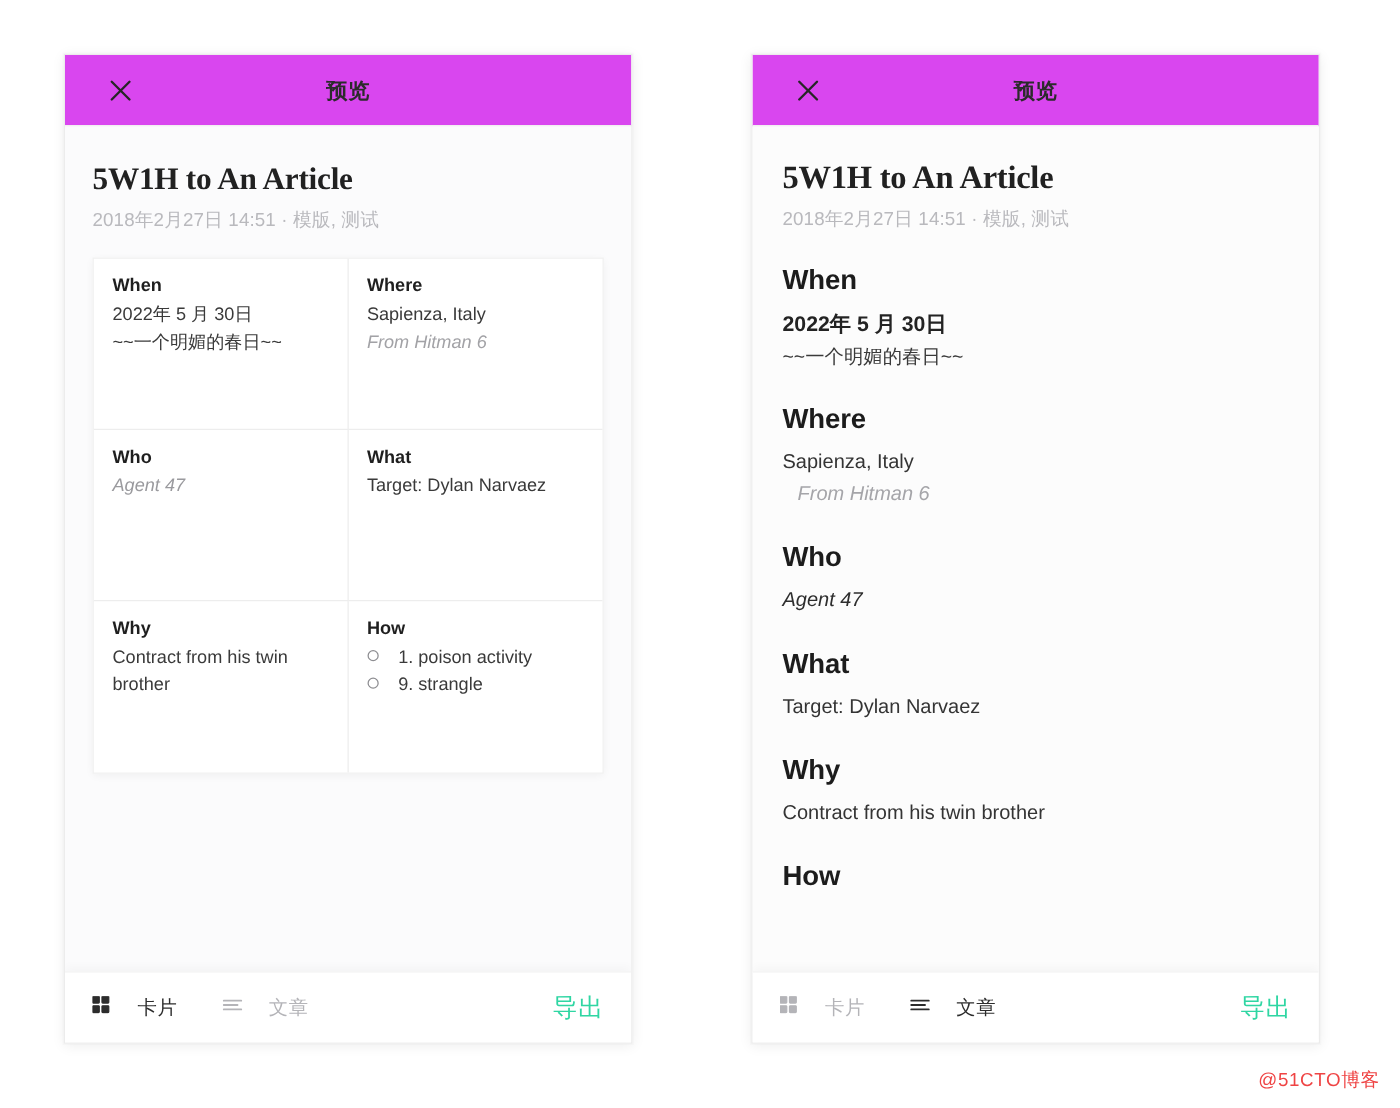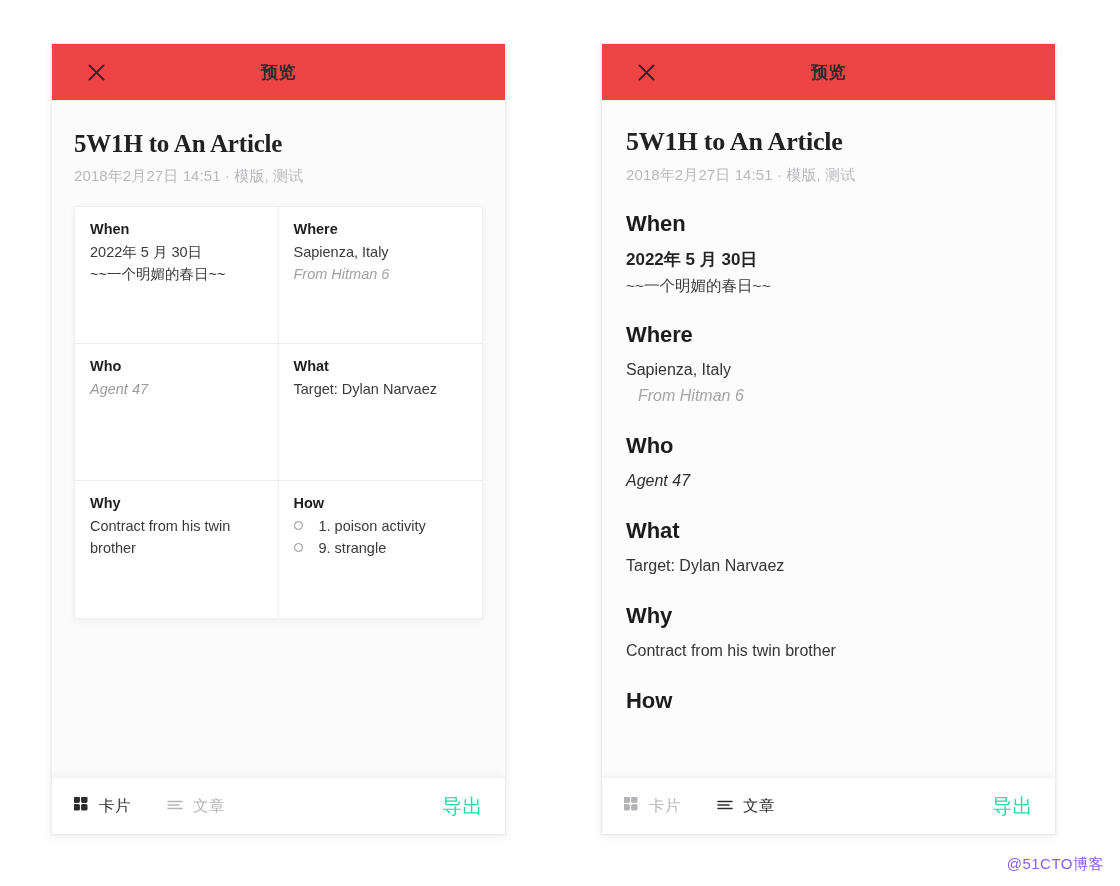--- a/index.html
+++ b/index.html
@@ -40,21 +40,21 @@
     top: 43px;
     width: 455px;
     height: 792px;
     box-shadow: 0 2px 10px rgba(0,0,0,0.07), 0 0 0 1px rgba(0,0,0,0.015);
   }
 
   
   .topbar {
     height: 57px;
     flex: 0 0 57px;
-    background: #ef4444;
+    background: #d946ef;
     border-bottom: 1px solid #f0f0f0;
     display: flex;
     align-items: center;
     position: relative;
   }
 
   .close-icon {
     position: absolute;
     left: 32px;
     width: 24px;
@@ -214,21 +214,21 @@
     align-items: center;
     padding: 0 22px;
     position: relative;
     z-index: 5;
     box-shadow: 0 -3px 8px rgba(0,0,0,0.035);
   }
 
   .mode-btn {
     display: flex;
     align-items: center;
-    gap: 10px;
+    gap: 21px;
     cursor: pointer;
     margin-right: 36px;
   }
   .mode-label {
     font-size: 15.5px;
     letter-spacing: 0.5px;
   }
   .mode-btn.active .mode-label { color: #2c2c2c; font-weight: 500; }
   .mode-btn.inactive .mode-label { color: #b4b4b8; }
 
@@ -242,21 +242,21 @@
     letter-spacing: 0.5px;
     cursor: pointer;
   }
 
   
   .watermark {
     position: absolute;
     right: 16px;
     bottom: 12px;
     font-size: 15px;
-    color: #8b5cf6;
+    color: #ef4444;
     letter-spacing: 0.5px;
     user-select: none;
   }
 </style>
 </head>
 <body>
 
 <div class="phone" id="phone-cards">
 
   <div class="topbar">

